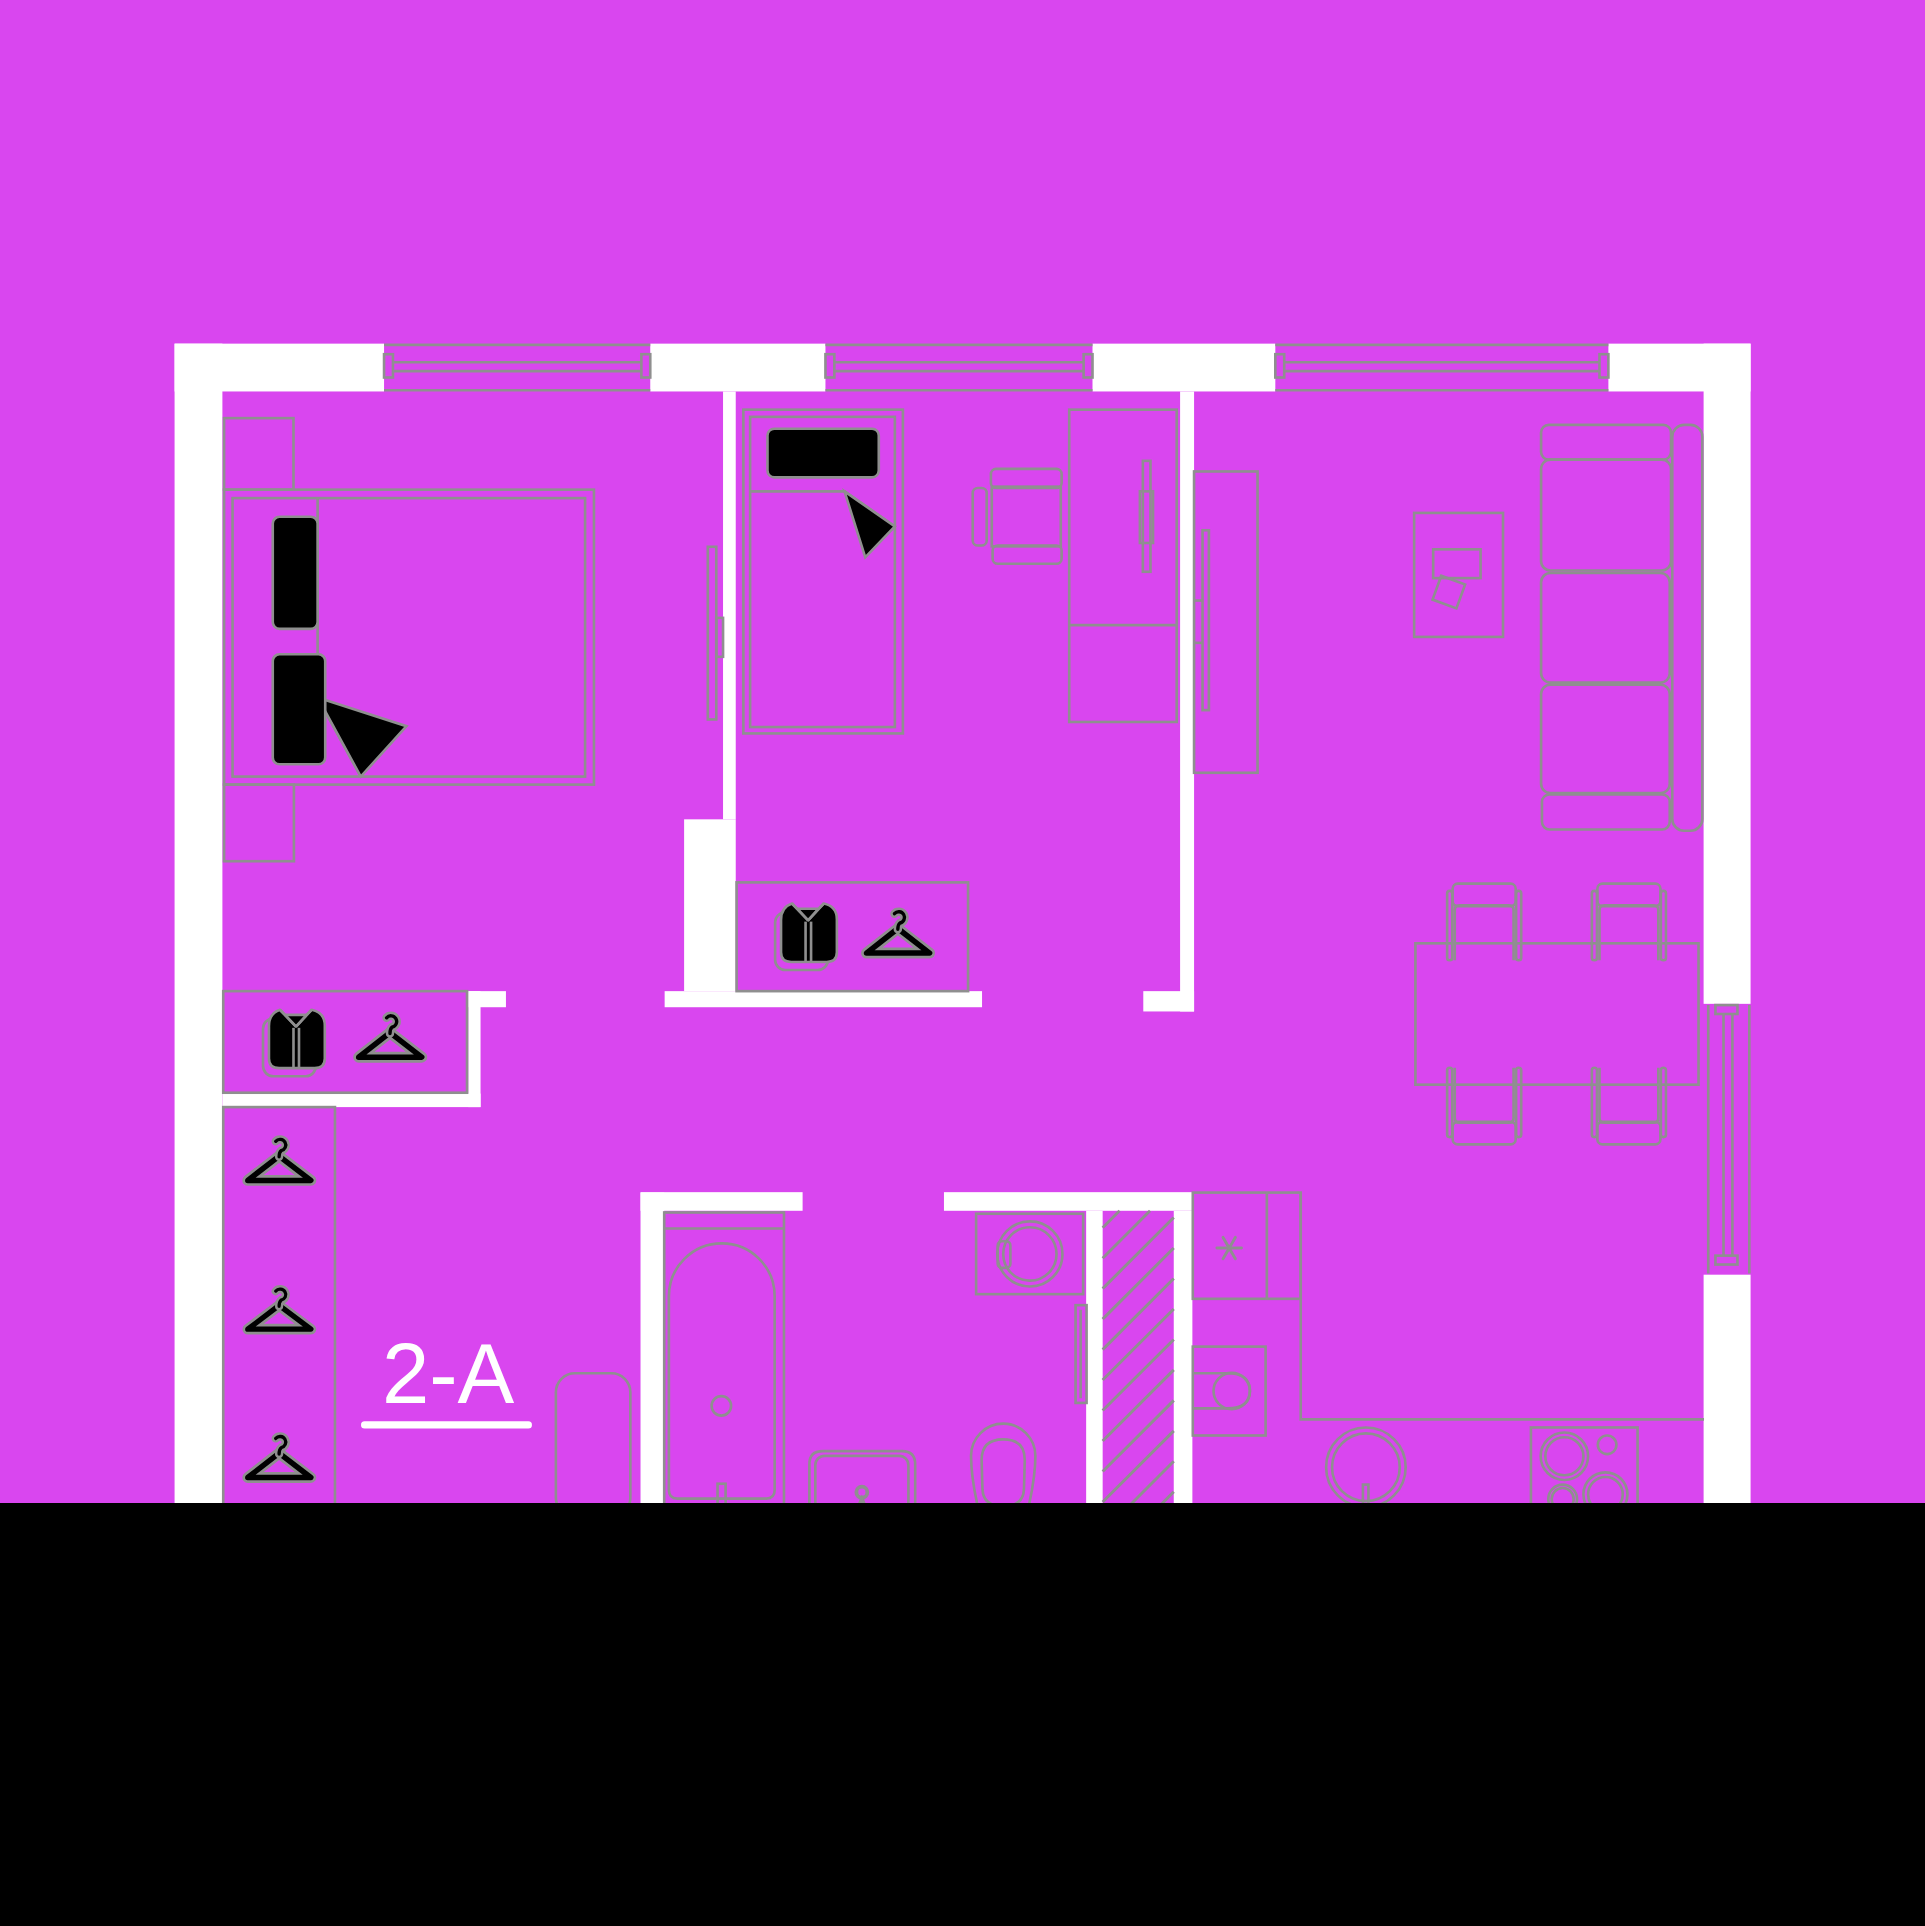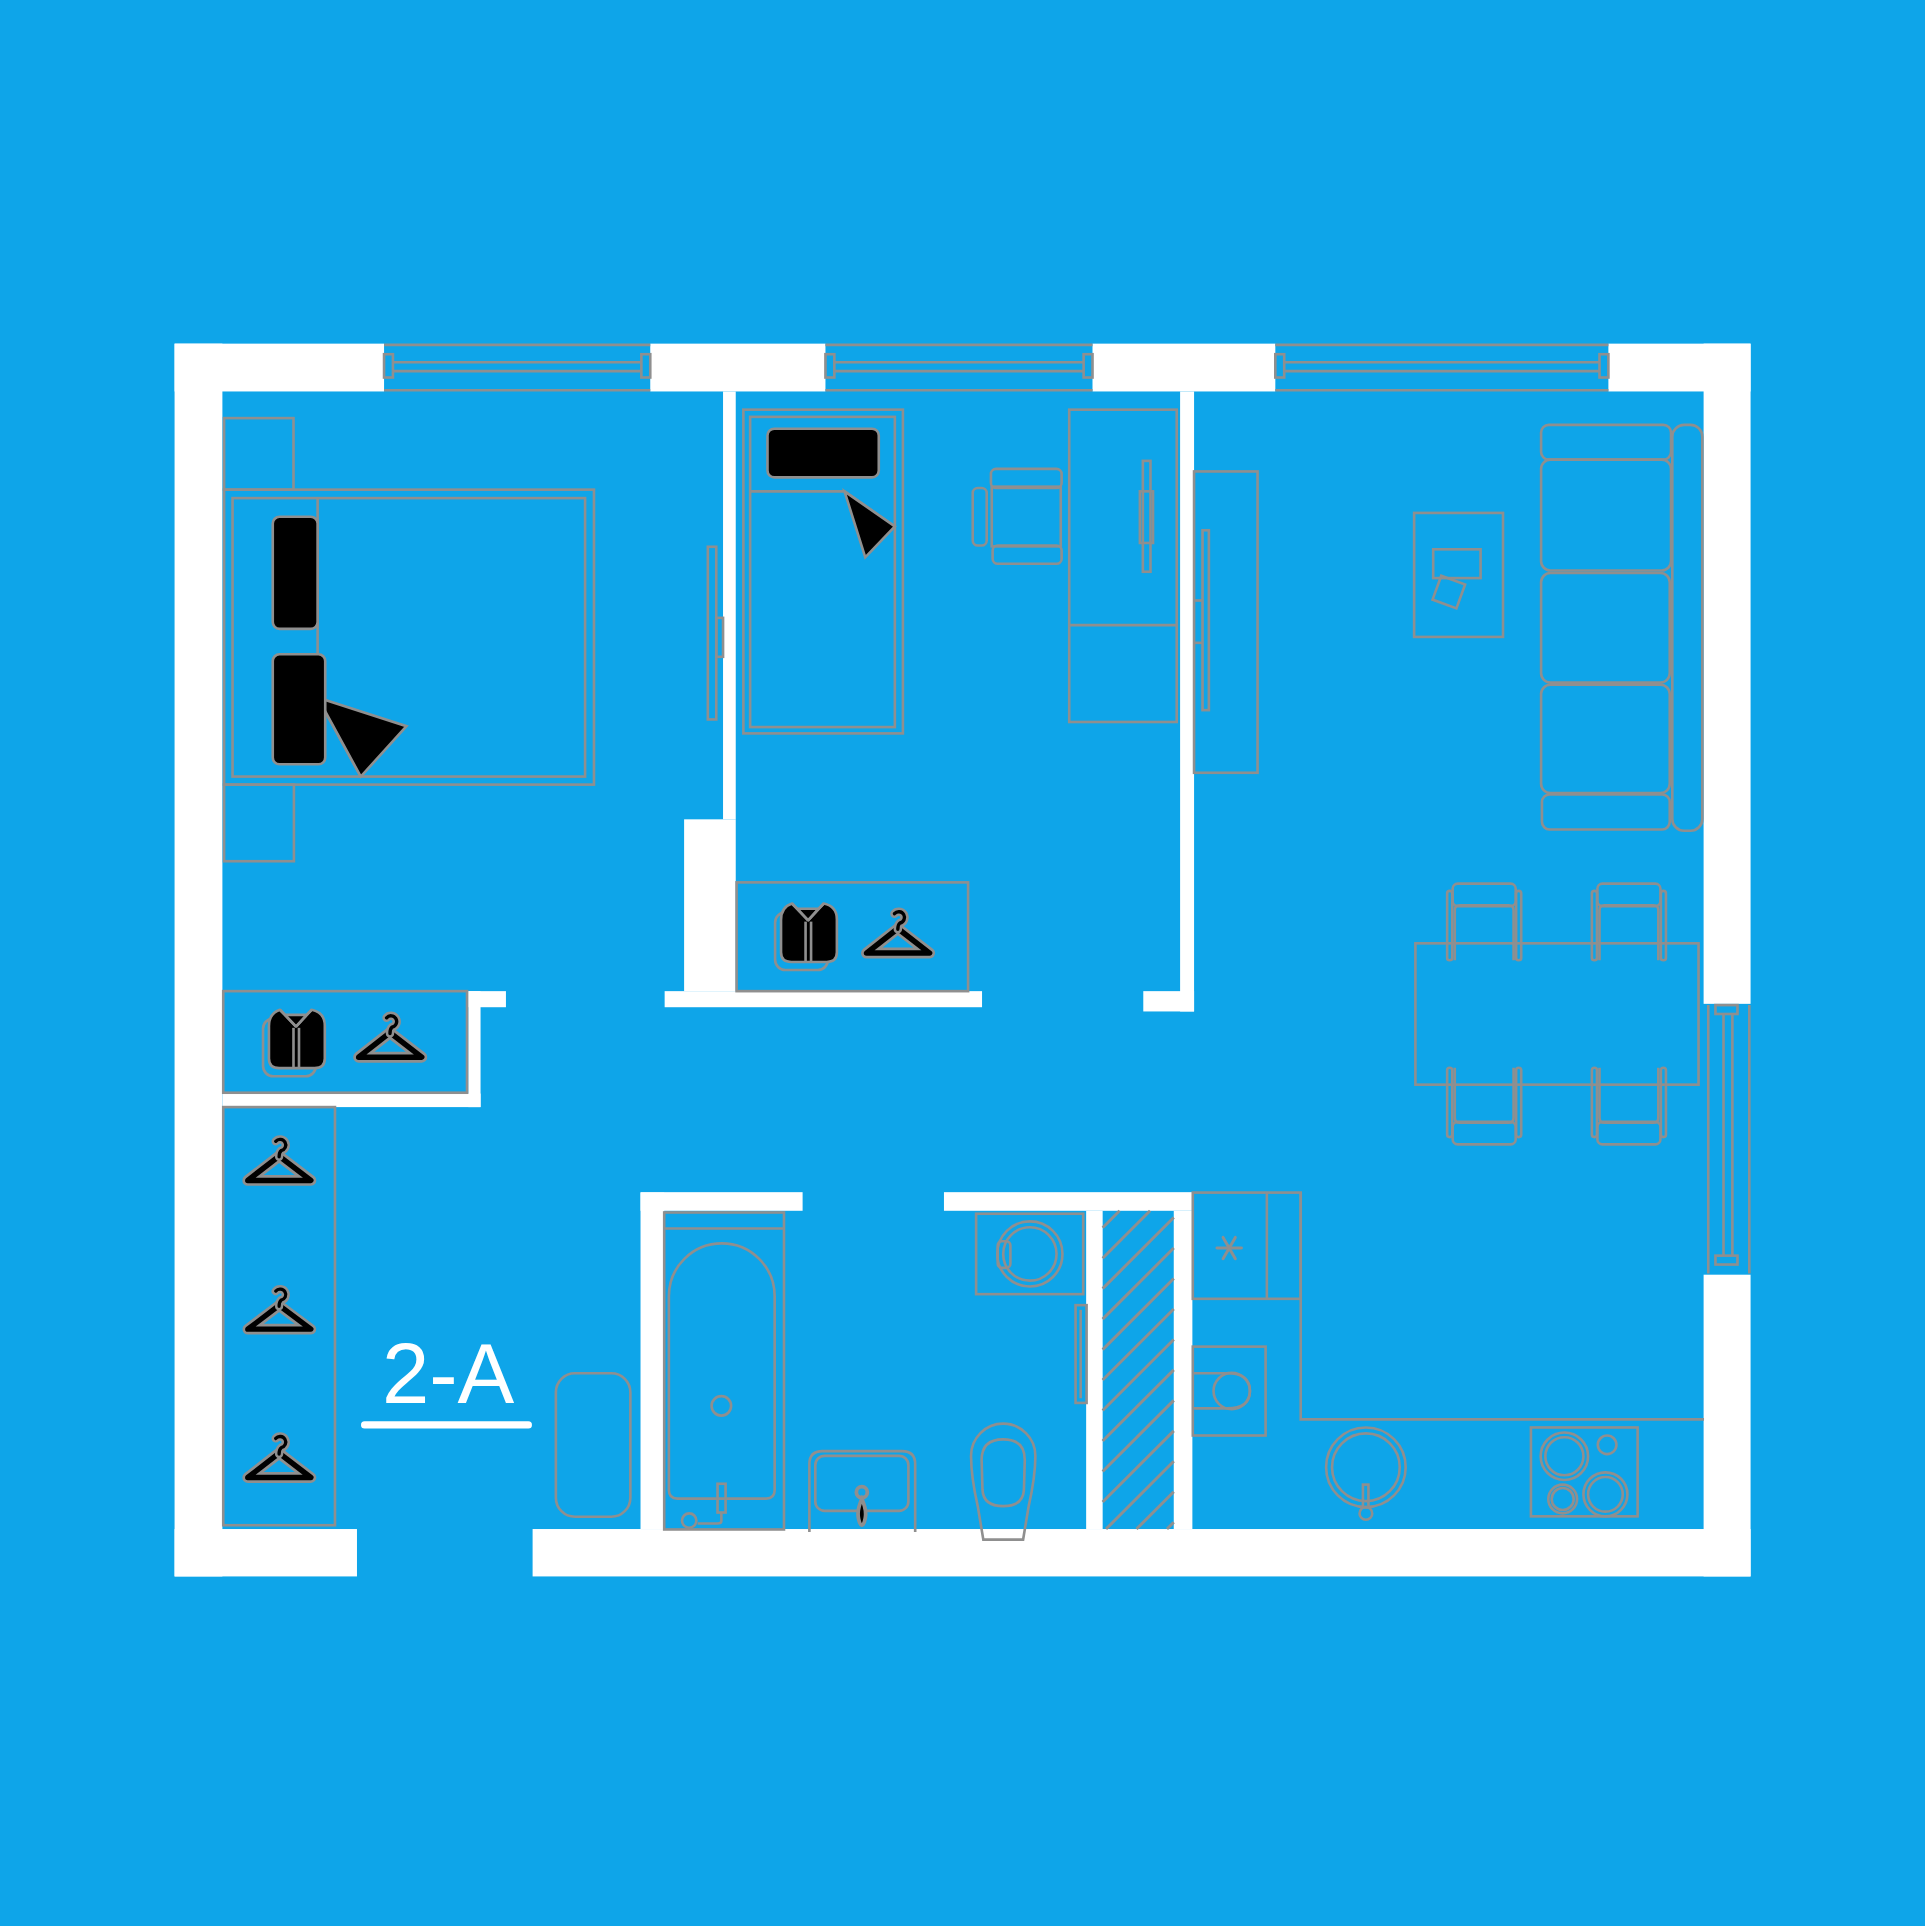--- a/index.html
+++ b/index.html
@@ -1,16 +1,16 @@
 <!DOCTYPE html>
 <html style="font-size:6.8px"><head>
 <meta charset="utf-8">
 <style>
 html,body{margin:0;padding:0;background:#000;}
-#plan{position:relative;width:1926px;height:1926px;background:#0ea5e9;overflow:hidden;}
+#plan{position:relative;width:1926px;height:1503px;background:#d946ef;overflow:hidden;}
 svg{position:absolute;left:0;top:0;}
 text{font-family:"Liberation Sans",sans-serif;}
 </style>
 </head>
 <body>
 
 <div id="plan">
 <svg width="1926" height="1926" viewBox="0 0 4550 4551">
 <g fill="none" stroke="#8f8f8f" stroke-width="6.2">
 

